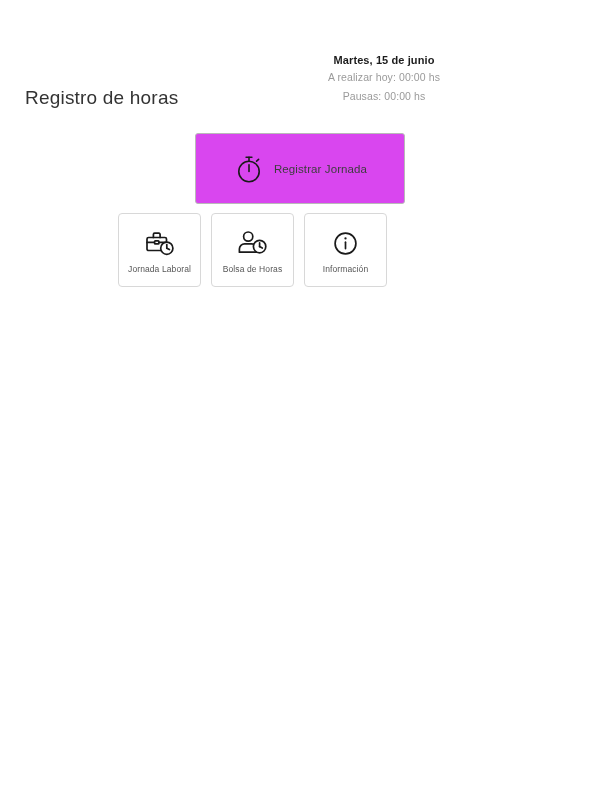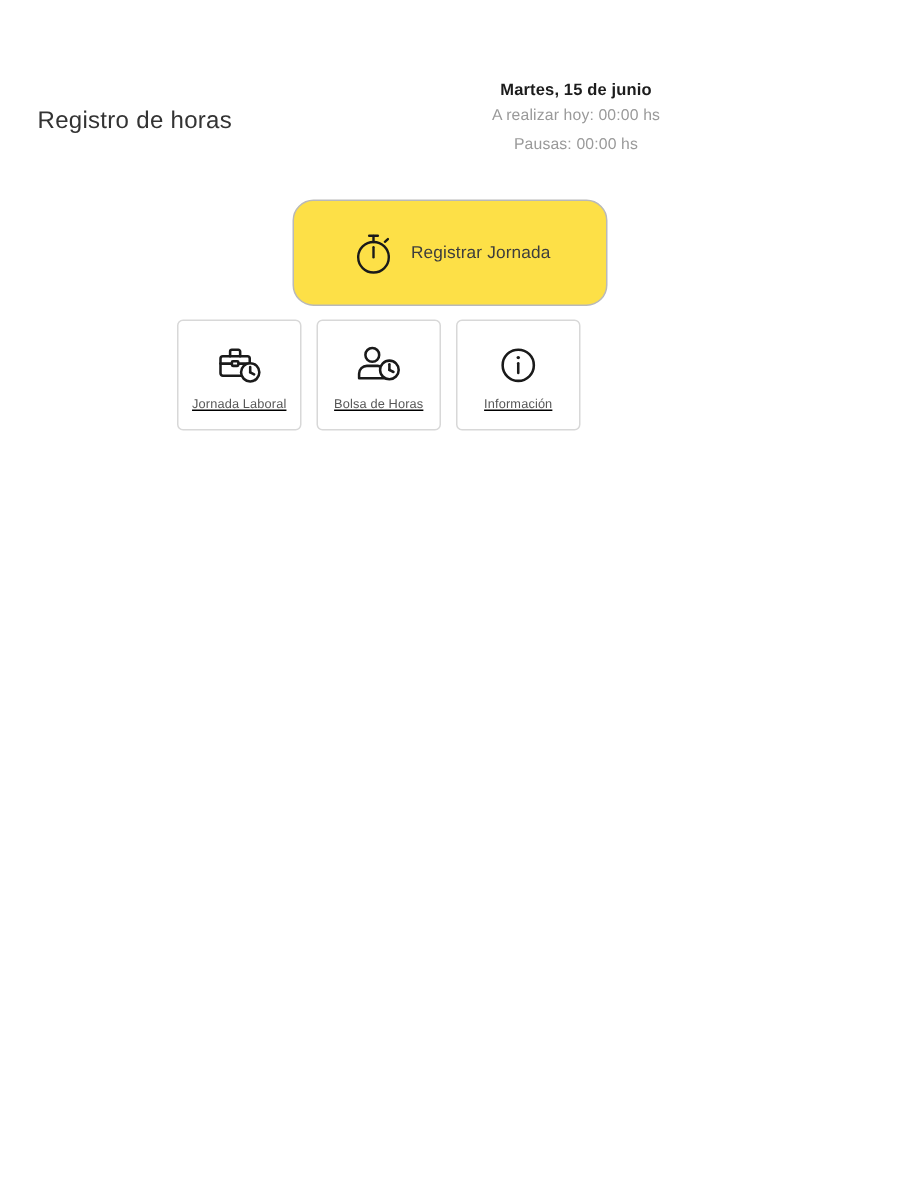--- a/index.html
+++ b/index.html
@@ -61,51 +61,50 @@
     line-height: 16px; letter-spacing: .1px;
   }
   .info-line {
     font-size: 10.5px; color: #9a9a9a; line-height: 19px;
     letter-spacing: .1px;
     text-align: center;
   }
 
   
   .page-title {
-    position: absolute; top: 72px; left: 25px;
-    font-size: 16px; color: #333333; font-weight: 300;
+    position: absolute; top: 87px; left: 25px;
+    font-size: 19px; color: #333333; font-weight: 300;
     letter-spacing: .2px;
   }
 
   
   .primary-card {
     position: absolute; left: 195px; top: 133px;
     width: 210px; height: 71px;
-    border: 1px solid #b9b9b9; border-radius: 14px;
-    background: #fde047;
+    border: 1px solid #b9b9b9; border-radius: 3px;
+    background: #d946ef;
     display: flex; align-items: center; justify-content: center;
     gap: 9px; cursor: pointer;
   }
   .primary-label {
     font-size: 11.5px; color: #3d3d3d; letter-spacing: .1px;
   }
 
   
   .tiles {
     position: absolute; left: 118px; top: 213px;
     display: flex; gap: 10px;
   }
   .tile {
     width: 83px; height: 74px;
     border: 1px solid #d8d8d8; border-radius: 4px;
     background: #ffffff;
     display: flex; flex-direction: column;
     align-items: center; justify-content: center;
     cursor: pointer;
-    text-decoration: underline;
   }
   .tile-icon {
     height: 34px; display: flex; align-items: center; justify-content: center;
     margin-bottom: 3px;
   }
   .tile-label {
     font-size: 8.5px; color: #565656; letter-spacing: .1px;
     text-align: center; line-height: 10px;
   }
   svg { display: block; }

